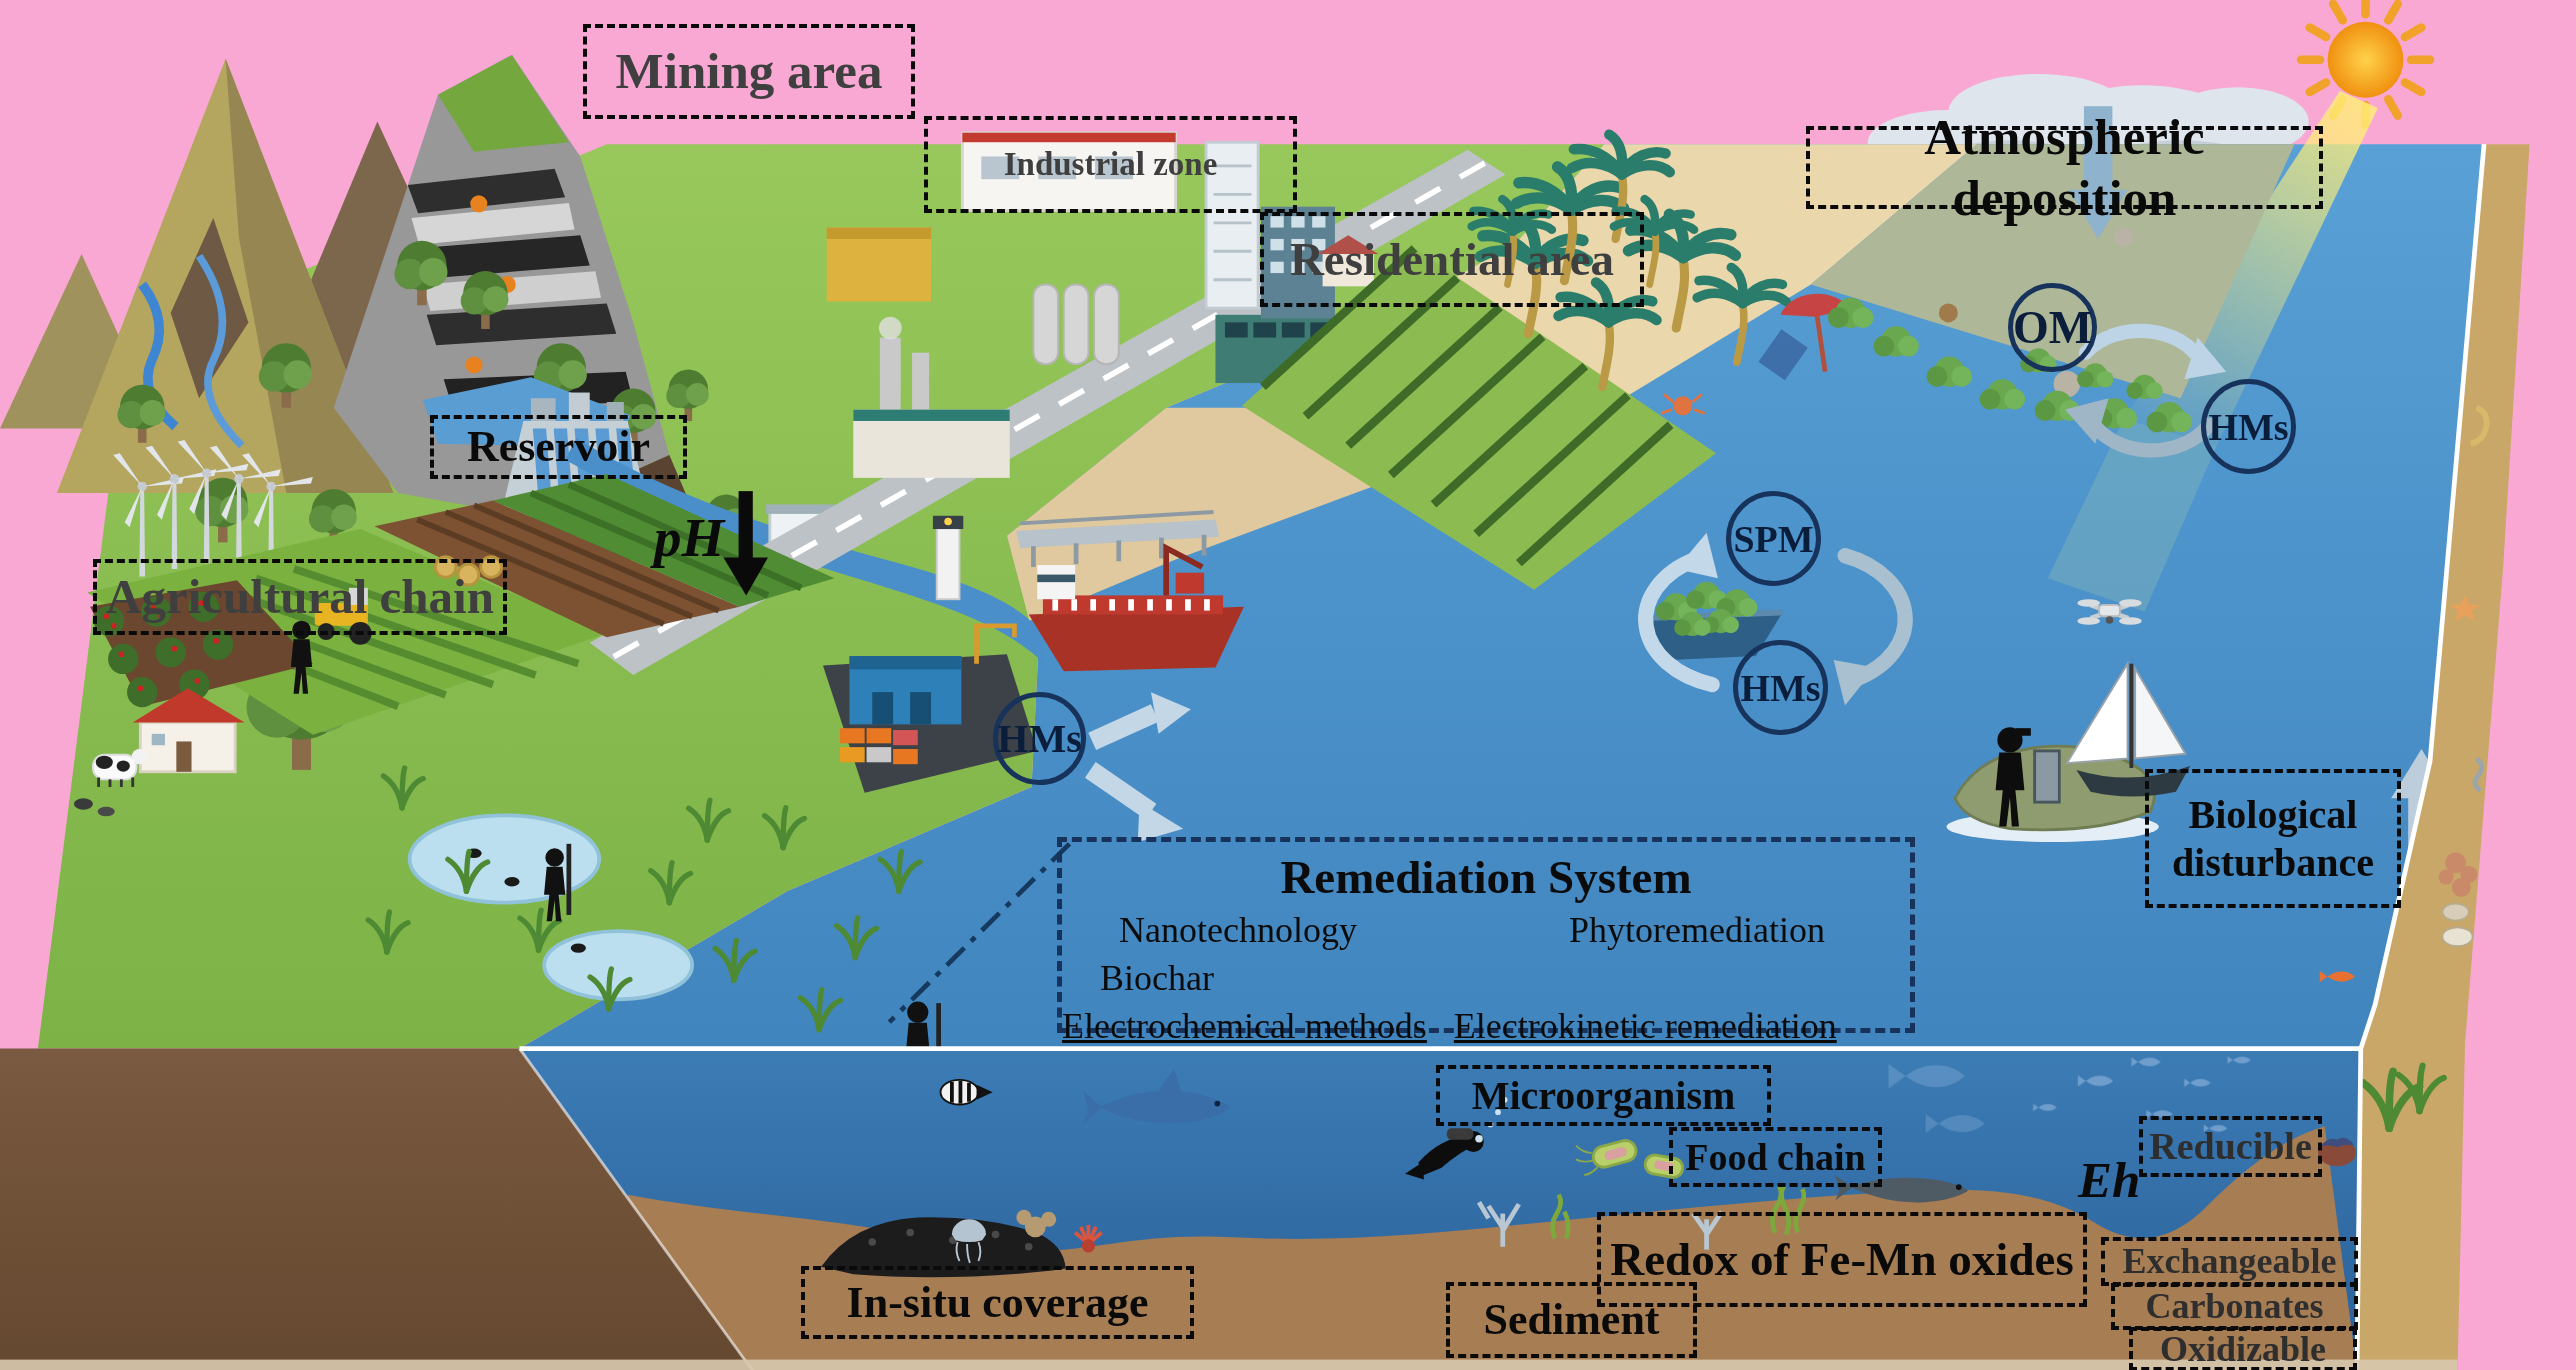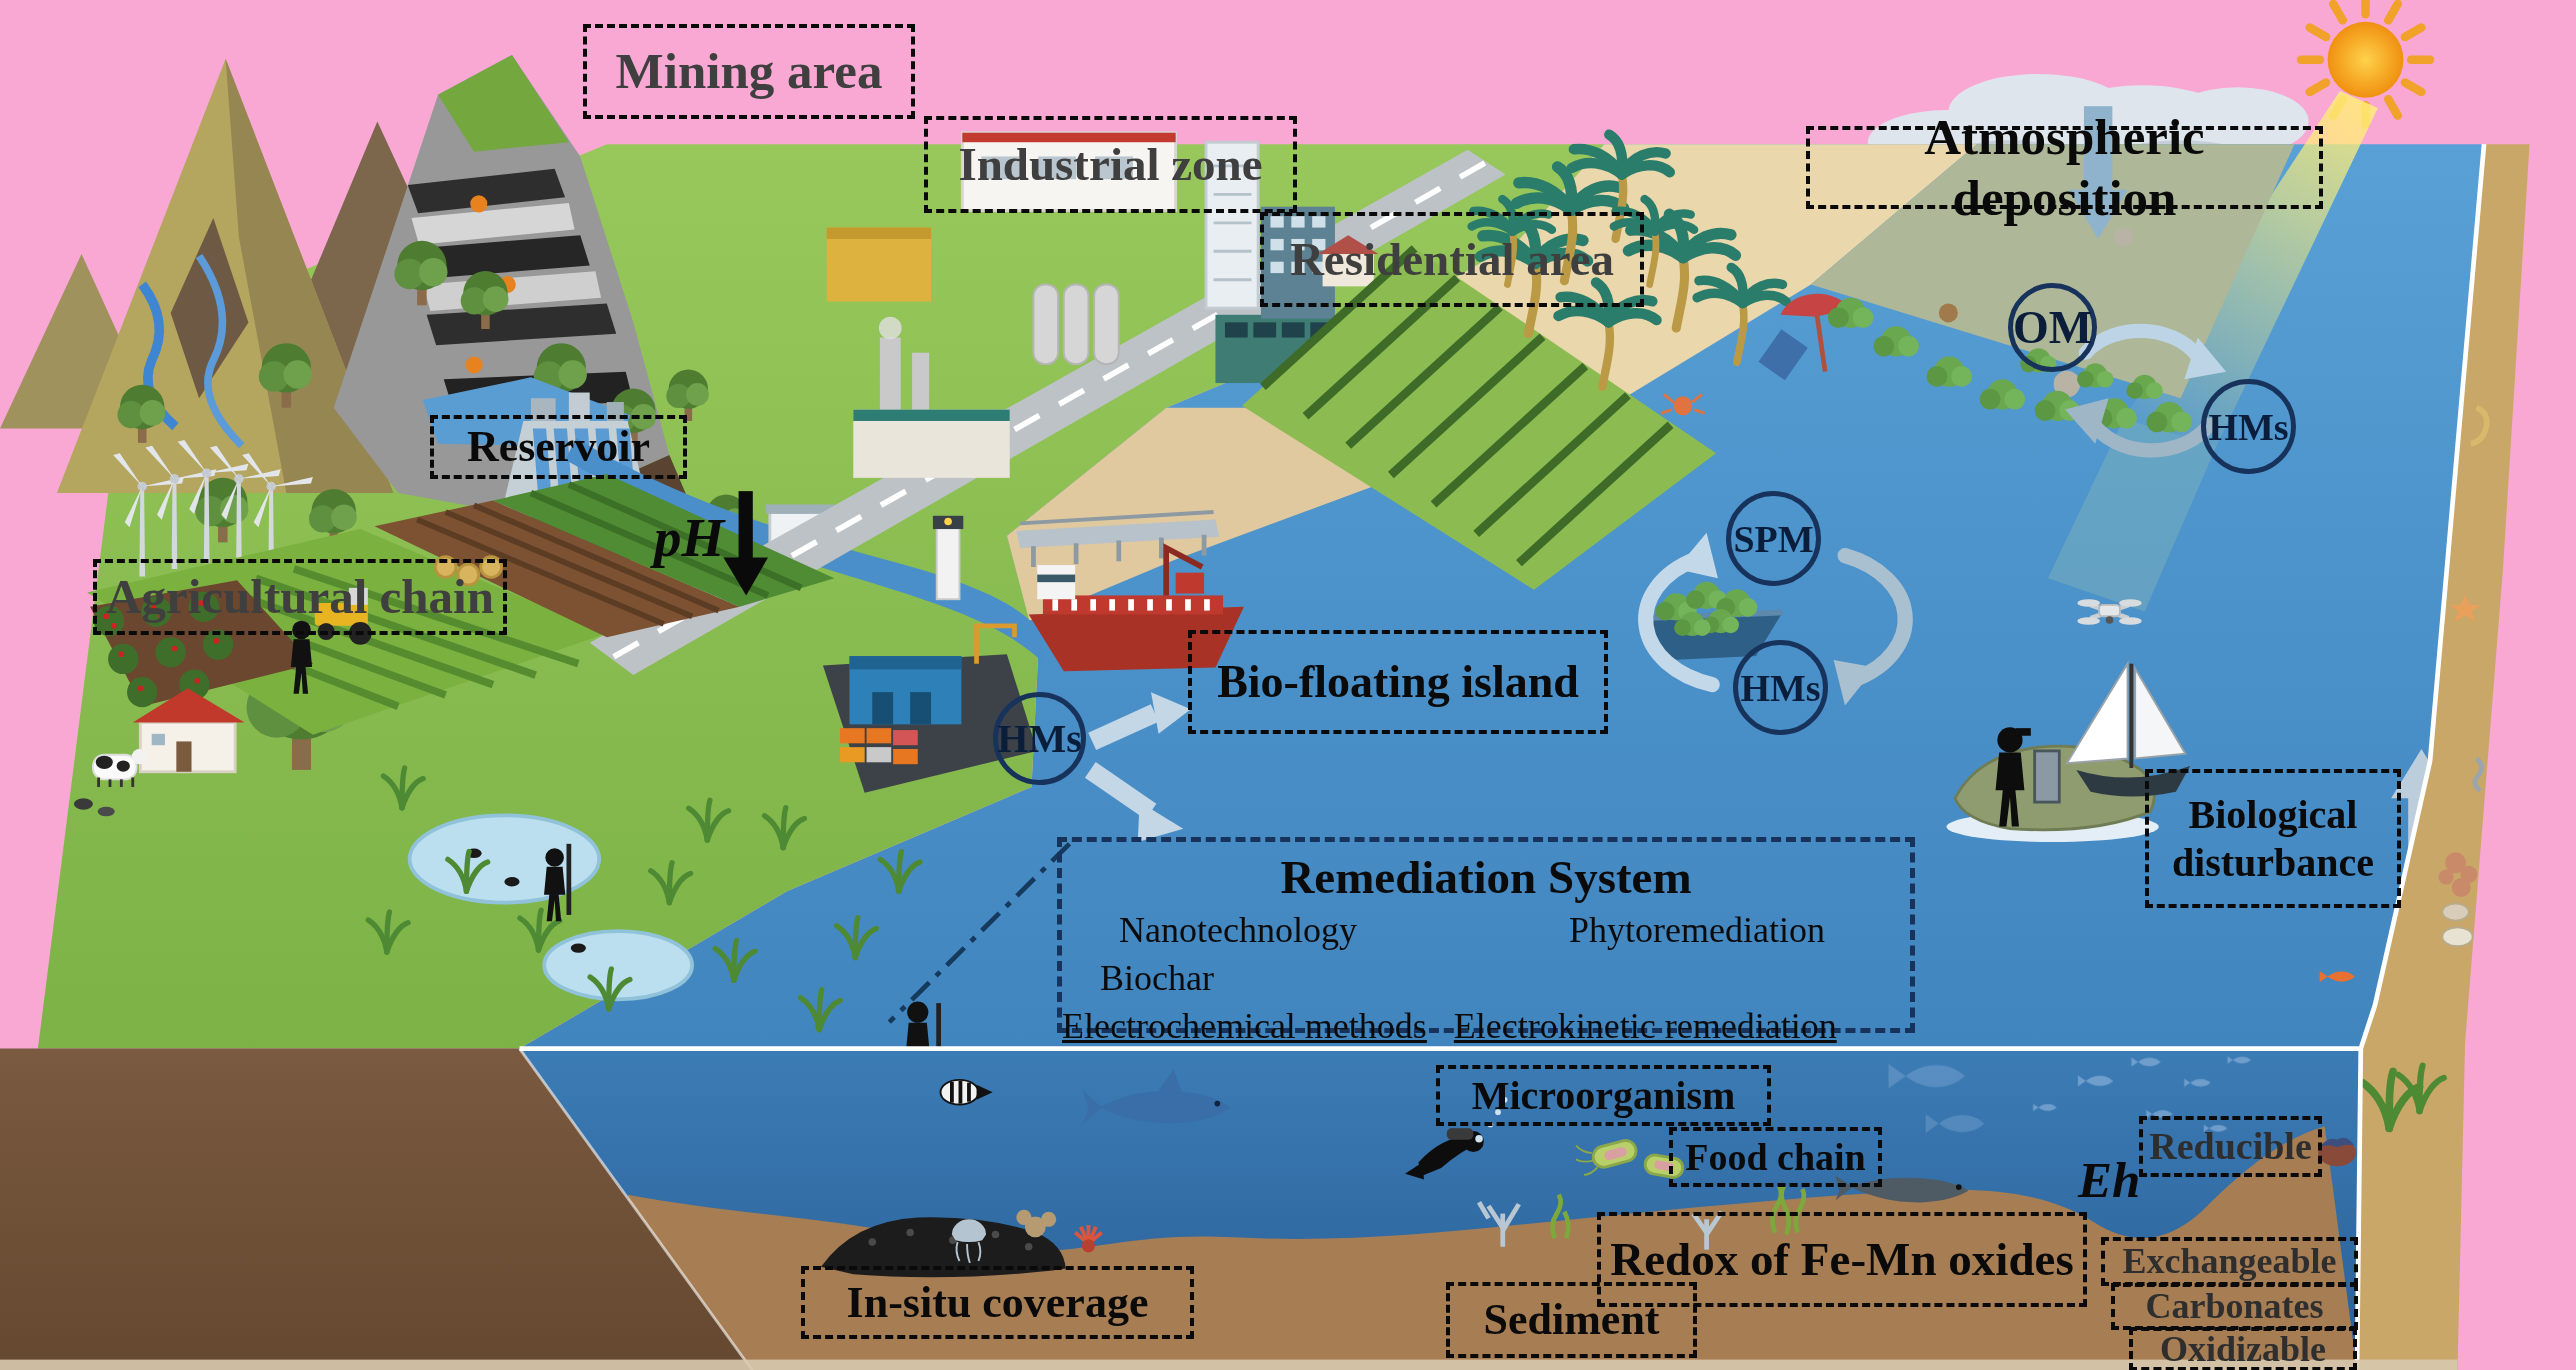--- a/index.html
+++ b/index.html
@@ -704,26 +704,25 @@
   </g>
   <g>
     <ellipse cx="2465" cy="1216" rx="20" ry="14" fill="#8a4a3a"></ellipse>
     <path d="M2447,1210 Q2455,1198 2465,1202 Q2475,1196 2483,1208 Q2472,1206 2465,1210 Q2456,1206 2447,1210 Z" fill="#3e4e7e"></path>
   </g>
 
   <path d="M1128,890 L938,1078" stroke="#16395e" stroke-width="5" stroke-dasharray="26 10 6 10" fill="none"></path>
 </svg>
 
 <div class="lbl gray" style="left:583px;top:24px;width:332px;height:95px;font-size:51px;">Mining area</div>
-<div class="lbl gray" style="left:924px;top:116px;width:373px;height:97px;font-size:47px;">Industrial zone</div>
+<div class="lbl gray" style="left:924px;top:116px;width:373px;height:97px;font-size:33px;">Industrial zone</div>
 <div class="lbl gray" style="left:1260px;top:212px;width:384px;height:95px;font-size:47px;">Residential area</div>
 <div class="lbl black" style="left:1806px;top:126px;width:517px;height:83px;font-size:51px;">Atmospheric deposition</div>
 <div class="lbl black" style="left:430px;top:415px;width:257px;height:64px;font-size:44px;">Reservoir</div>
 <div class="lbl gray" style="left:93px;top:559px;width:414px;height:76px;font-size:49px;">Agricultural chain</div>
-<div class="lbl black" style="left:1188px;top:630px;width:420px;height:104px;font-size:46px;">Bio-floating island</div>
 <div class="lbl black" style="left:2145px;top:769px;width:256px;height:139px;font-size:40px;">Biological disturbance</div>
 <div class="lbl black" style="left:1436px;top:1065px;width:335px;height:61px;font-size:40px;">Microorganism</div>
 <div class="lbl black" style="left:1669px;top:1127px;width:213px;height:60px;font-size:38px;">Food chain</div>
 <div class="lbl black" style="left:801px;top:1266px;width:393px;height:73px;font-size:44px;">In-situ coverage</div>
 <div class="lbl black" style="left:1446px;top:1282px;width:251px;height:76px;font-size:44px;">Sediment</div>
 <div class="lbl black" style="left:1597px;top:1212px;width:490px;height:95px;font-size:47px;">Redox of Fe-Mn oxides</div>
 <div class="lbl italic" style="left:2139px;top:1116px;width:183px;height:61px;font-size:38px;">Reducible</div>
 <div class="lbl italic" style="left:2101px;top:1237px;width:257px;height:49px;font-size:36px;">Exchangeable</div>
 <div class="lbl italic" style="left:2111px;top:1283px;width:247px;height:47px;font-size:36px;">Carbonates</div>
 <div class="lbl italic" style="left:2129px;top:1327px;width:228px;height:44px;font-size:36px;">Oxidizable</div>

